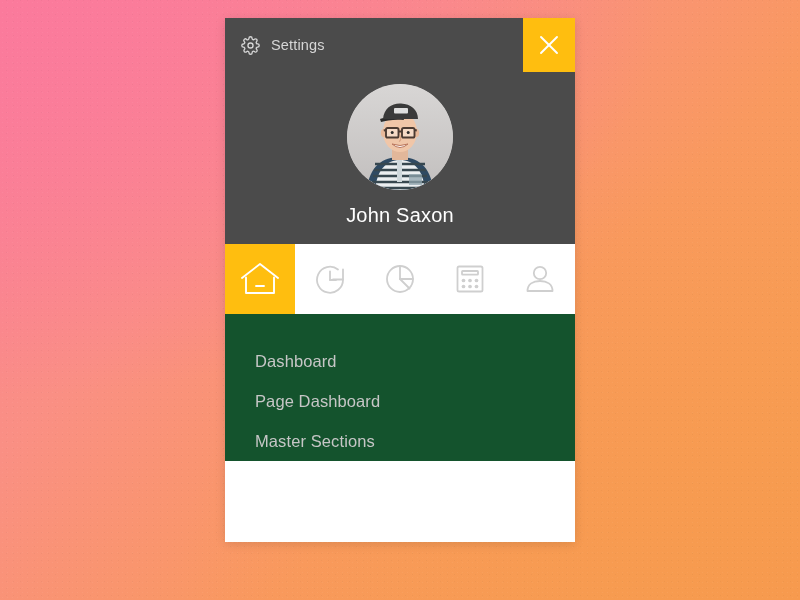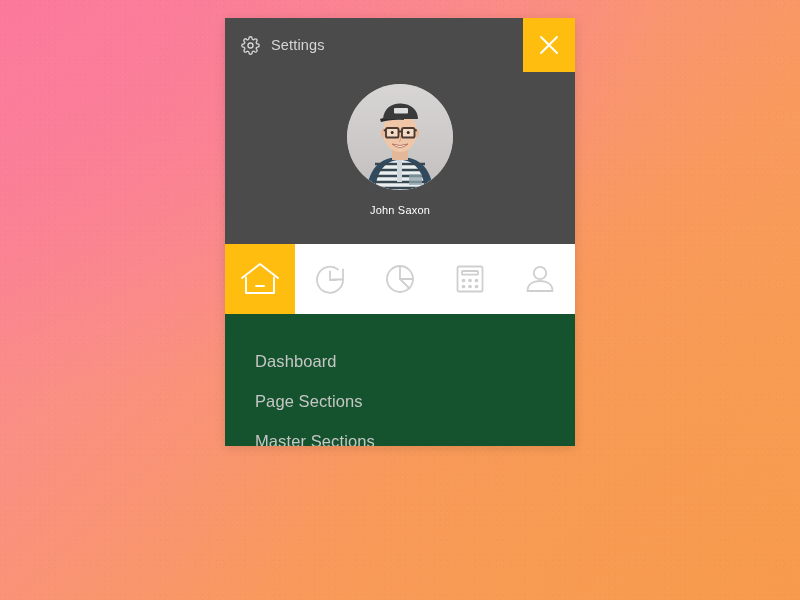--- a/index.html
+++ b/index.html
@@ -22,21 +22,21 @@
       radial-gradient(rgba(0,0,0,0.035) 0.6px, transparent 0.7px);
     background-size:5px 5px, 7px 7px;
     background-position:0 0, 3px 4px;
     pointer-events:none;
   }
 
   
   .card {
     position:absolute;
     left:225px; top:18px;
-    width:350px; height:428px;
+    width:350px; height:524px;
     background:#ffffff;
     box-shadow:0 2px 10px rgba(0,0,0,0.12);
     overflow:hidden;
   }
 
   
   .titlebar {
     position:relative;
     height:54px;
     background:#4b4b4b;
@@ -75,21 +75,21 @@
     border-radius:50%;
     overflow:hidden;
     background:#c9c7c6;
     position:relative;
     flex:none;
   }
   .avatar svg { display:block; width:106px; height:106px; }
   .username {
     margin-top:14px;
     color:#ffffff;
-    font-size:11px;
+    font-size:20px;
     letter-spacing:0.2px;
   }
 
   
   .tabbar {
     display:flex;
     height:70px;
     background:#ffffff;
   }
   .tab {
@@ -264,20 +264,20 @@
       </span>
     </div>
 
   </div>
 
   <div class="menu">
     <div class="menu-item">
       <span>Dashboard</span>
     </div>
     <div class="menu-item">
-      <span>Page Sections</span>
+      <span>Page Dashboard</span>
     </div>
     <div class="menu-item">
       <span>Master Sections</span>
     </div>
   </div>
 
 </div>
 
 </body></html>

